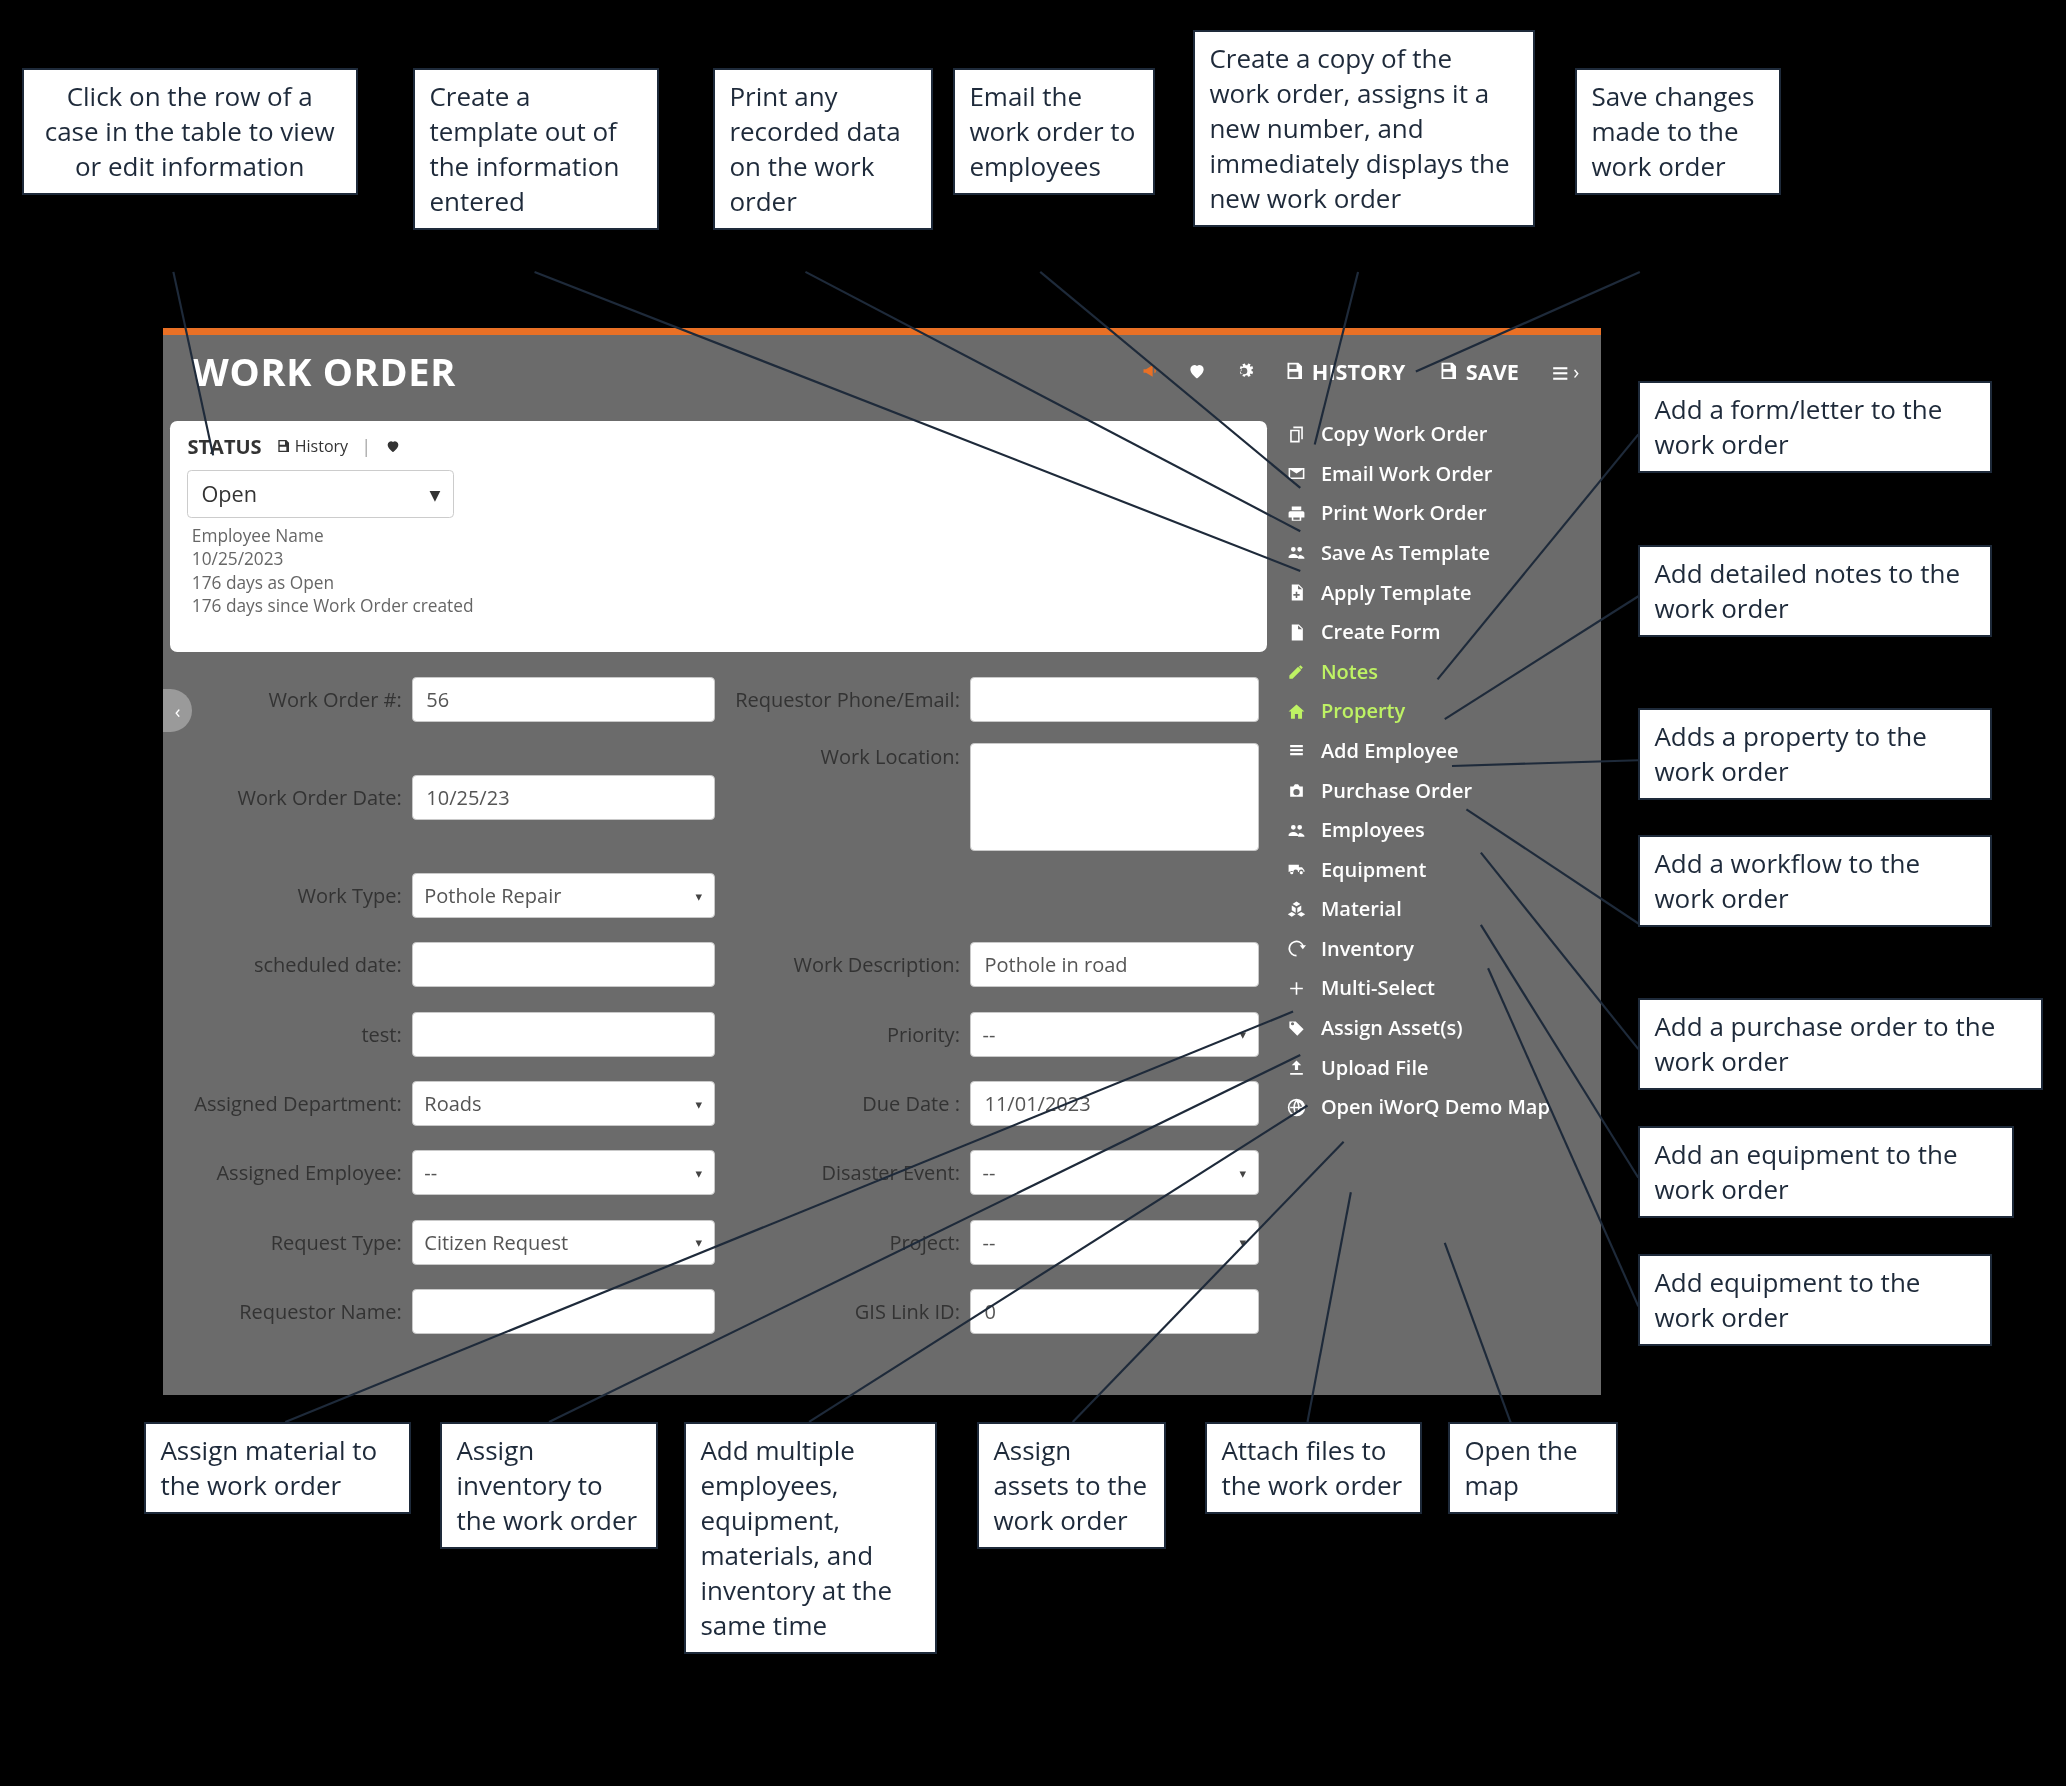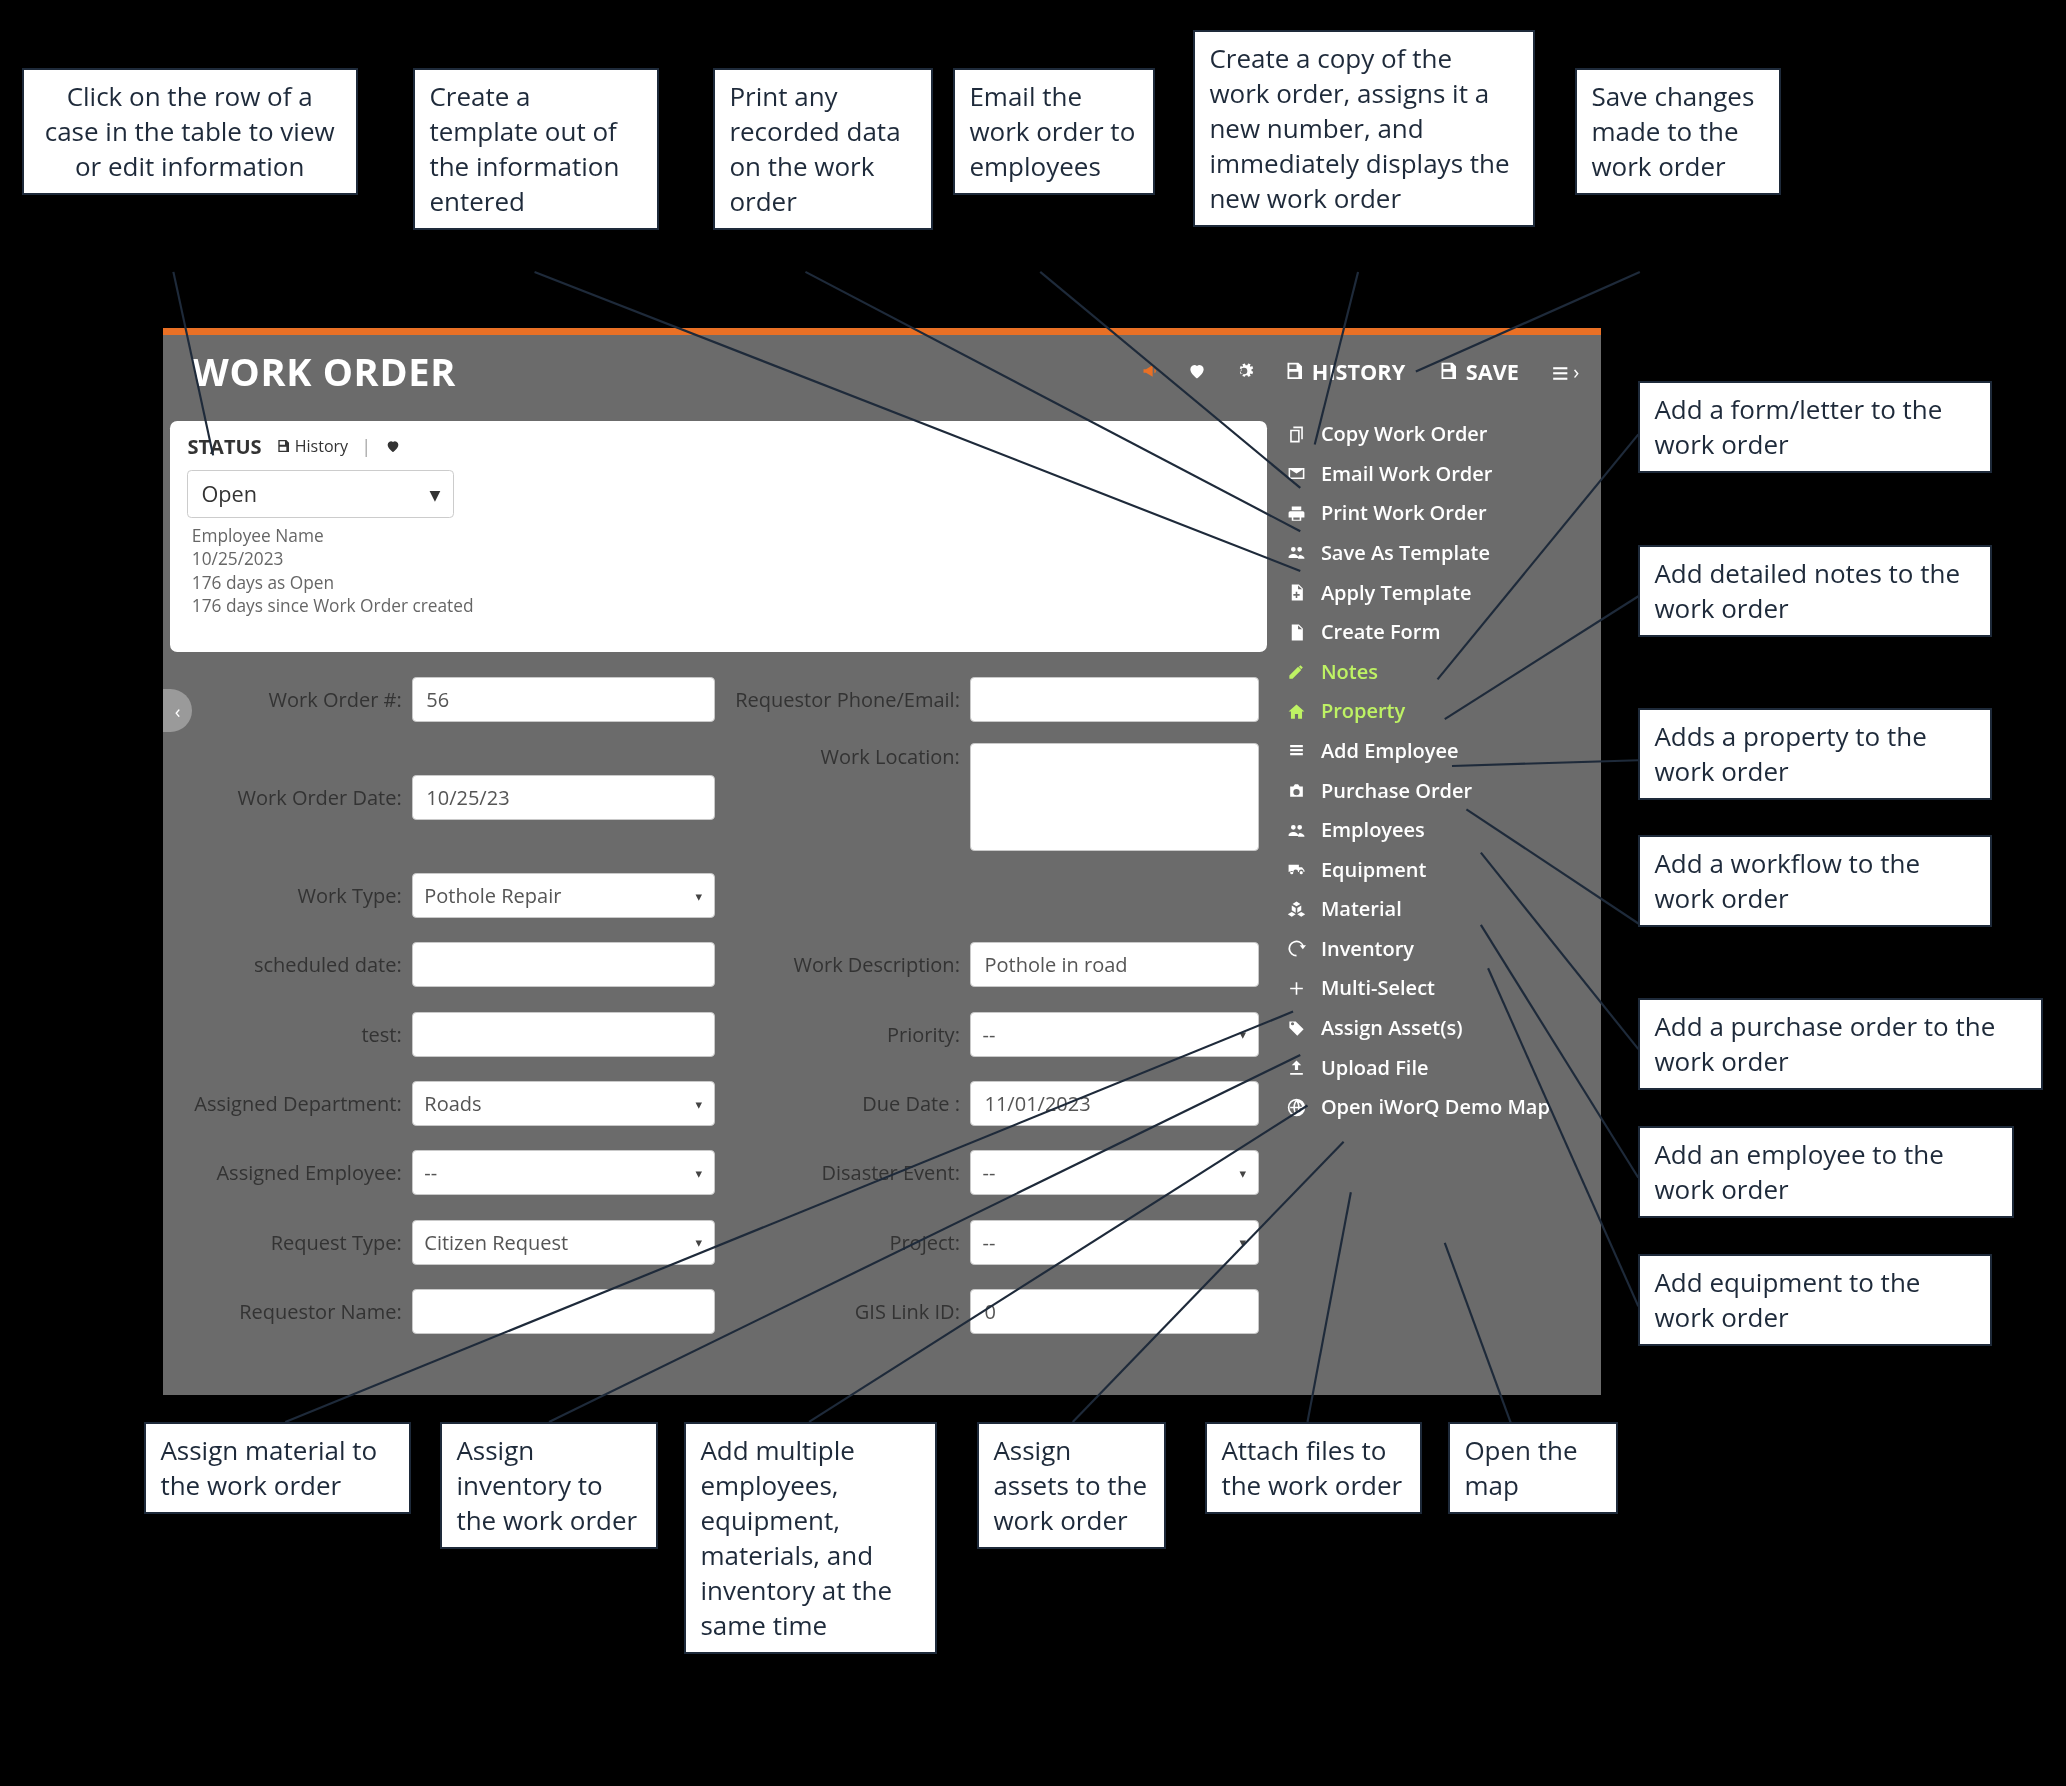--- a/index.html
+++ b/index.html
@@ -294,21 +294,21 @@
 <div class="callout" style="left:413px; top:68px; width:246px;">Create a template out of the information entered</div>
 <div class="callout" style="left:713px; top:68px; width:220px;">Print any recorded data on the work order</div>
 <div class="callout" style="left:953px; top:68px; width:202px;">Email the work order to employees</div>
 <div class="callout" style="left:1193px; top:30px; width:342px;">Create a copy of the work order, assigns it a new number, and immediately displays the new work order</div>
 <div class="callout" style="left:1575px; top:68px; width:206px;">Save changes made to the work order</div>
 <div class="callout" style="left:1638px; top:381px; width:354px;">Add a form/letter to the work order</div>
 <div class="callout" style="left:1638px; top:545px; width:354px;">Add detailed notes to the work order</div>
 <div class="callout" style="left:1638px; top:708px; width:354px;">Adds a property to the work order</div>
 <div class="callout" style="left:1638px; top:835px; width:354px;">Add a workflow to the work order</div>
 <div class="callout" style="left:1638px; top:998px; width:405px;">Add a purchase order to the work order</div>
-<div class="callout" style="left:1638px; top:1126px; width:376px;">Add an employee to the work order</div>
+<div class="callout" style="left:1638px; top:1126px; width:376px;">Add an equipment to the work order</div>
 <div class="callout" style="left:1638px; top:1254px; width:354px;">Add equipment to the work order</div>
 <div class="callout" style="left:144px; top:1422px; width:267px;">Assign material to the work order</div>
 <div class="callout" style="left:440px; top:1422px; width:218px;">Assign inventory to the work order</div>
 <div class="callout" style="left:684px; top:1422px; width:253px;">Add multiple employees, equipment, materials, and inventory at the same time</div>
 <div class="callout" style="left:977px; top:1422px; width:189px;">Assign assets to the work order</div>
 <div class="callout" style="left:1205px; top:1422px; width:217px;">Attach files to the work order</div>
 <div class="callout" style="left:1448px; top:1422px; width:170px;">Open the map</div>
 
 <div class="app">
   <div class="app-top-accent"></div>

